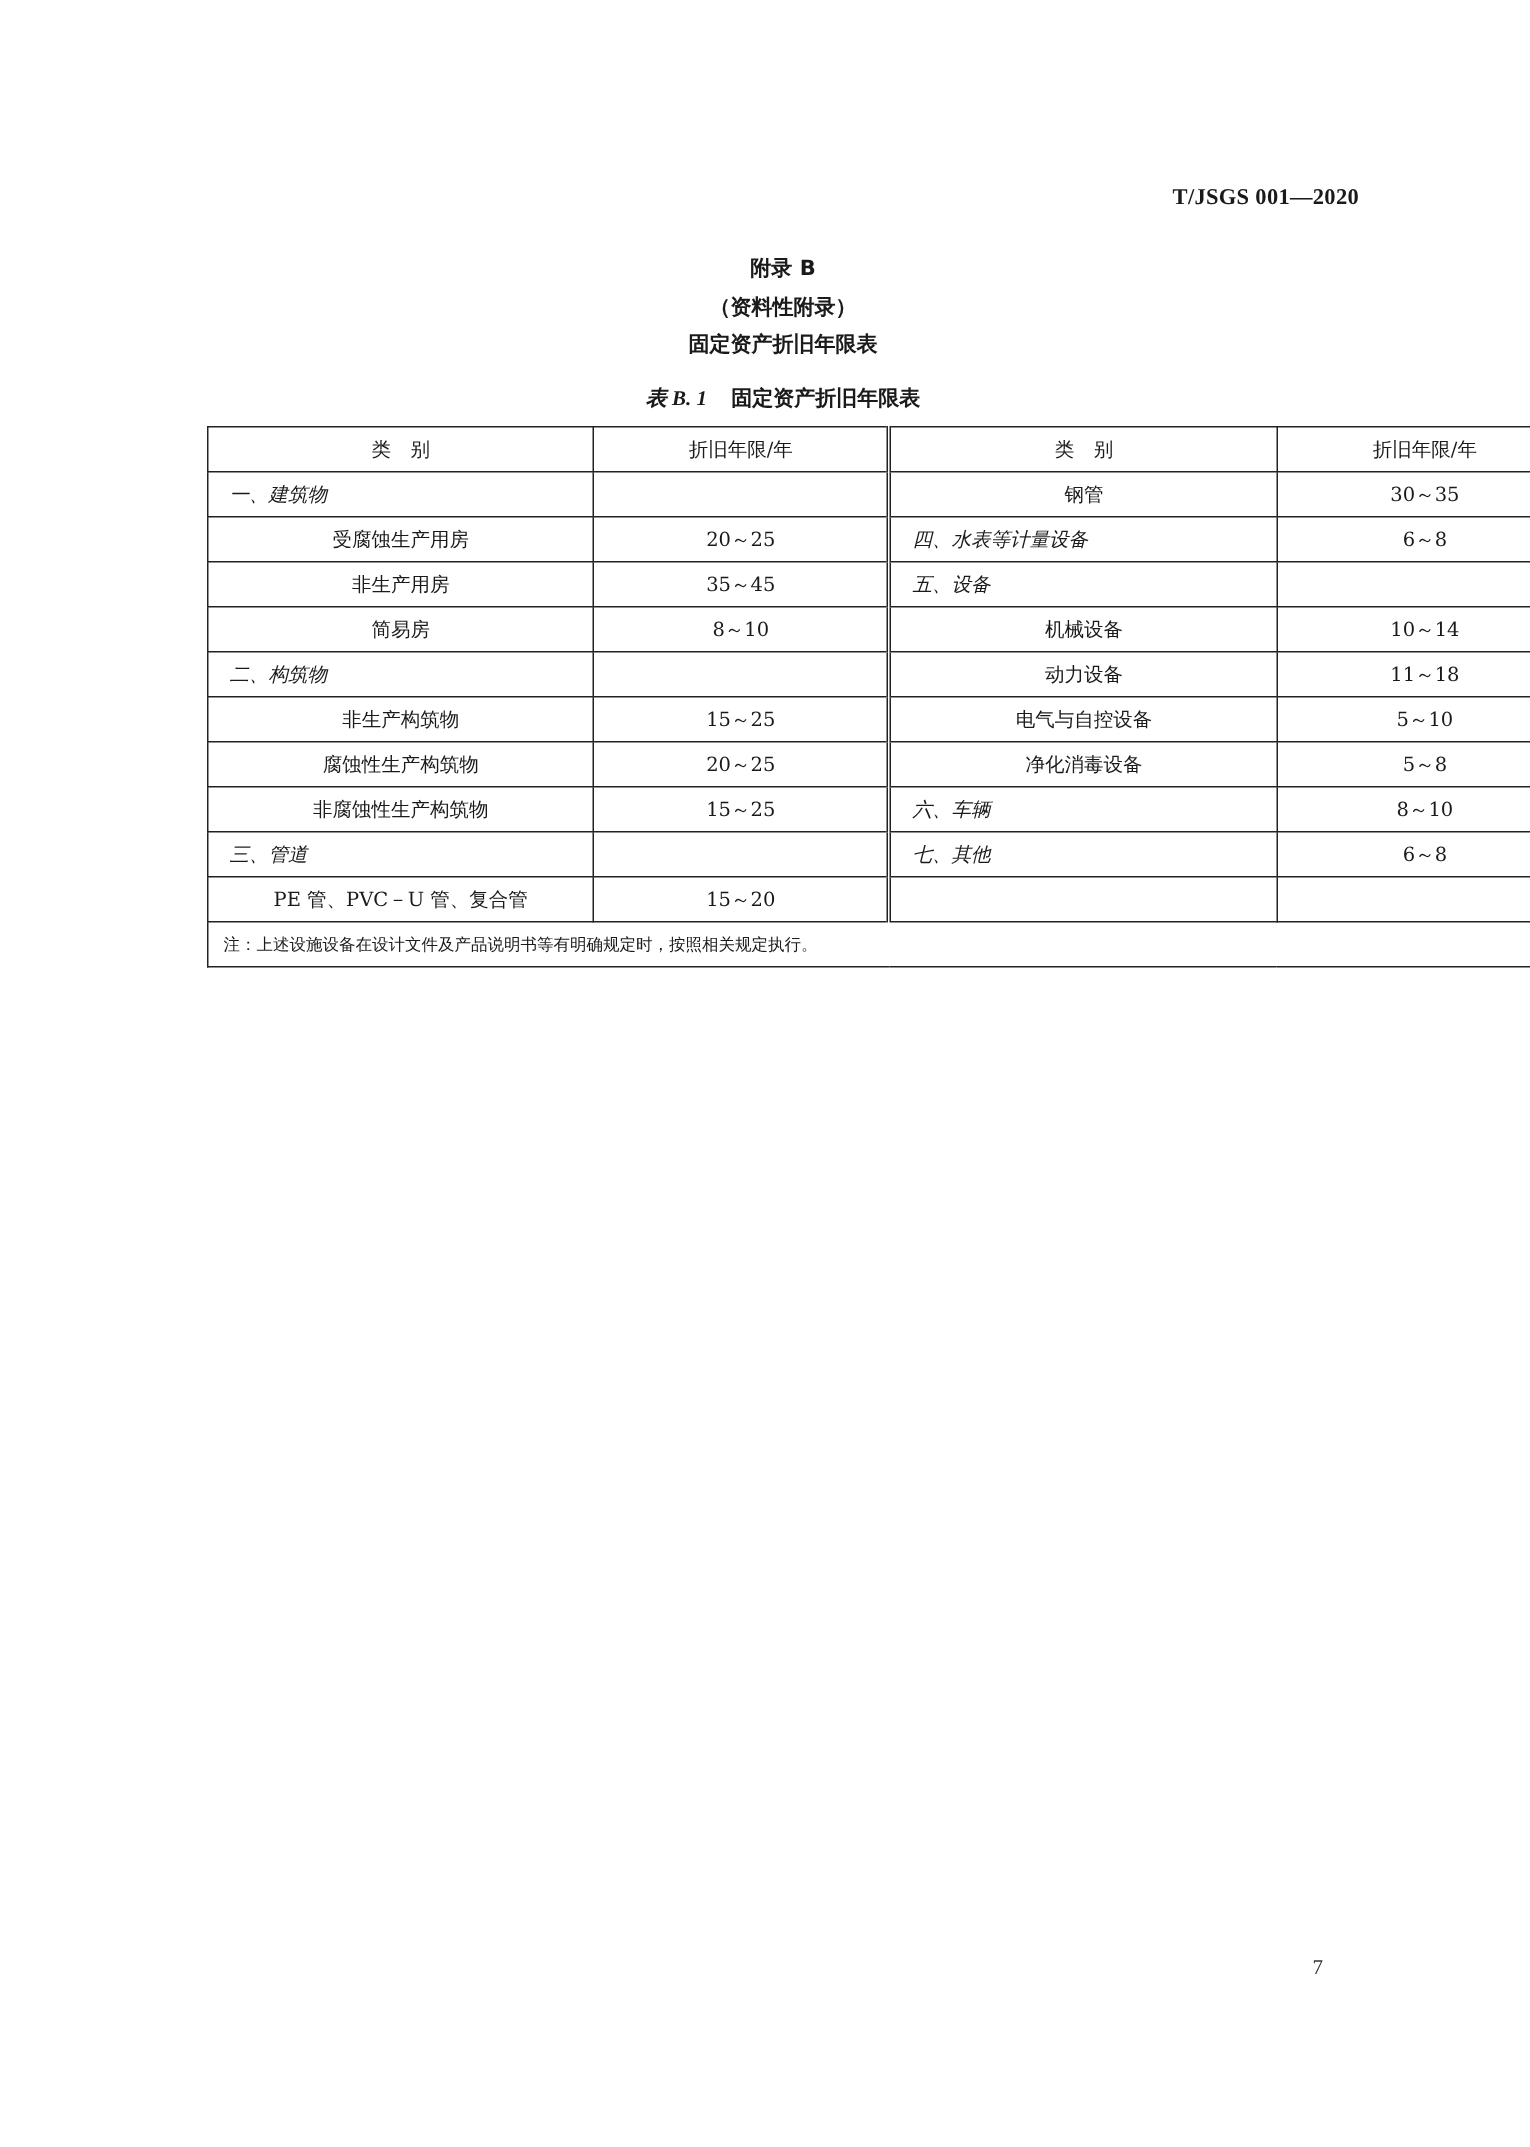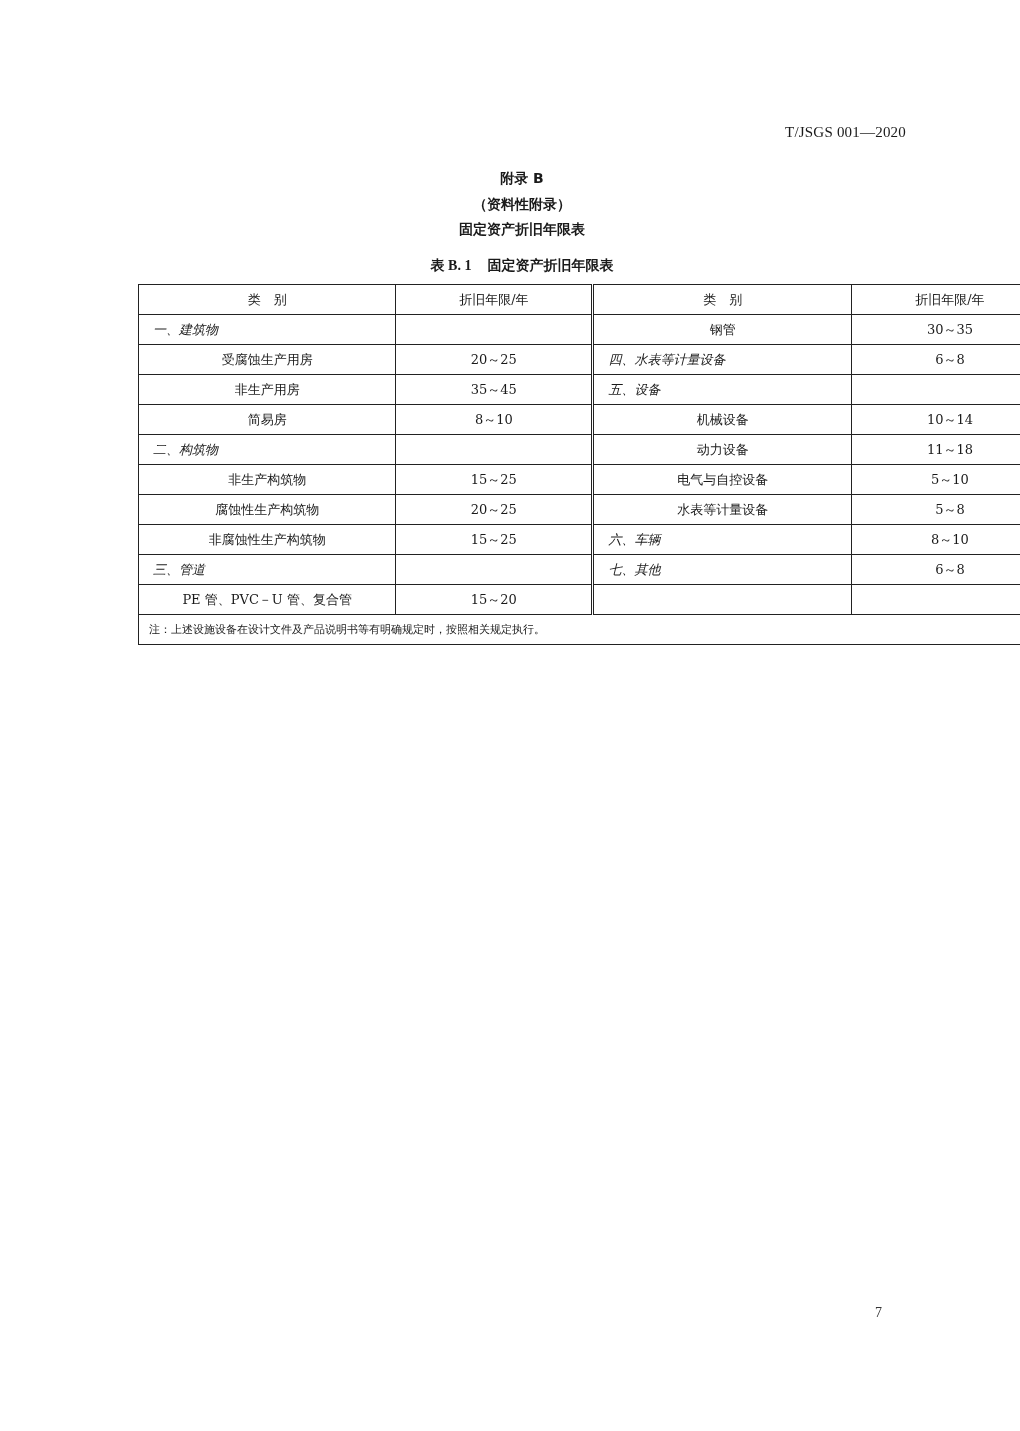--- a/index.html
+++ b/index.html
@@ -1,25 +1,25 @@
 <!DOCTYPE html>
 <html><head>
 <meta charset="utf-8">
 <style>
   html, body { margin: 0; padding: 0; background: #ffffff; }
   body { width: 1020px; height: 1431px; position: relative; overflow: hidden;
          font-family: "DejaVu Serif", "Liberation Serif", serif; color: #1a1a1a; }
   .std-code { position: absolute; top: 124px; right: 114px; font-family: "Liberation Serif", serif;
-              font-weight: normal; font-size: 15px; letter-spacing: 0.2px; text-align: center; }
+              font-weight: bold; font-size: 15px; letter-spacing: 0.2px; text-align: center; }
   .heading { position: absolute; left: 0; width: 1044px; text-align: center; font-family: "DejaVu Sans", sans-serif; font-size: 14px; font-weight: bold; }
   .h1 { top: 170px; }
   .h2 { top: 196px; }
   .h3 { top: 221px; }
   .tcap { top: 257px; font-size: 14px; }
-  .tcap .num { font-family: "Liberation Serif", serif; font-weight: bold; margin-right: 16px; }
+  .tcap .num { font-family: "Liberation Serif", serif; font-weight: bold; margin-right: 16px; font-style: italic; }
   table.dep { position: absolute; top: 284px; left: 138px; width: 911px; border-collapse: collapse;
               font-size: 13px; padding-left: 12px; }
   table.dep td { border: 1px solid #222; height: 29px; padding: 0; text-align: center; vertical-align: middle; }
   table.dep { border: 1.5px solid #222; }
   td.sep { border-right: 3px double #222 !important; }
   td.left { text-align: left !important; padding-left: 14px !important; font-style: italic; }
   .c1 { width: 217px; } .c2 { width: 165px; } .c3 { width: 217px; } .c4 { width: 166px; }
   td.note { text-align: left !important; padding-left: 10px !important; font-size: 11px; }
   .pagenum { position: absolute; top: 1305px; left: 875px; font-family: "Liberation Serif", serif; font-size: 14px; color: #333; }
 </style>
@@ -78,21 +78,21 @@
       </tr>
       <tr>
         <td>非生产构筑物</td>
         <td class="sep">15～25</td>
         <td>电气与自控设备</td>
         <td>5～10</td>
       </tr>
       <tr>
         <td>腐蚀性生产构筑物</td>
         <td class="sep">20～25</td>
-        <td>水表等计量设备</td>
+        <td>净化消毒设备</td>
         <td>5～8</td>
       </tr>
       <tr>
         <td>非腐蚀性生产构筑物</td>
         <td class="sep">15～25</td>
         <td class="left">六、车辆</td>
         <td>8～10</td>
       </tr>
       <tr>
         <td class="left">三、管道</td>

